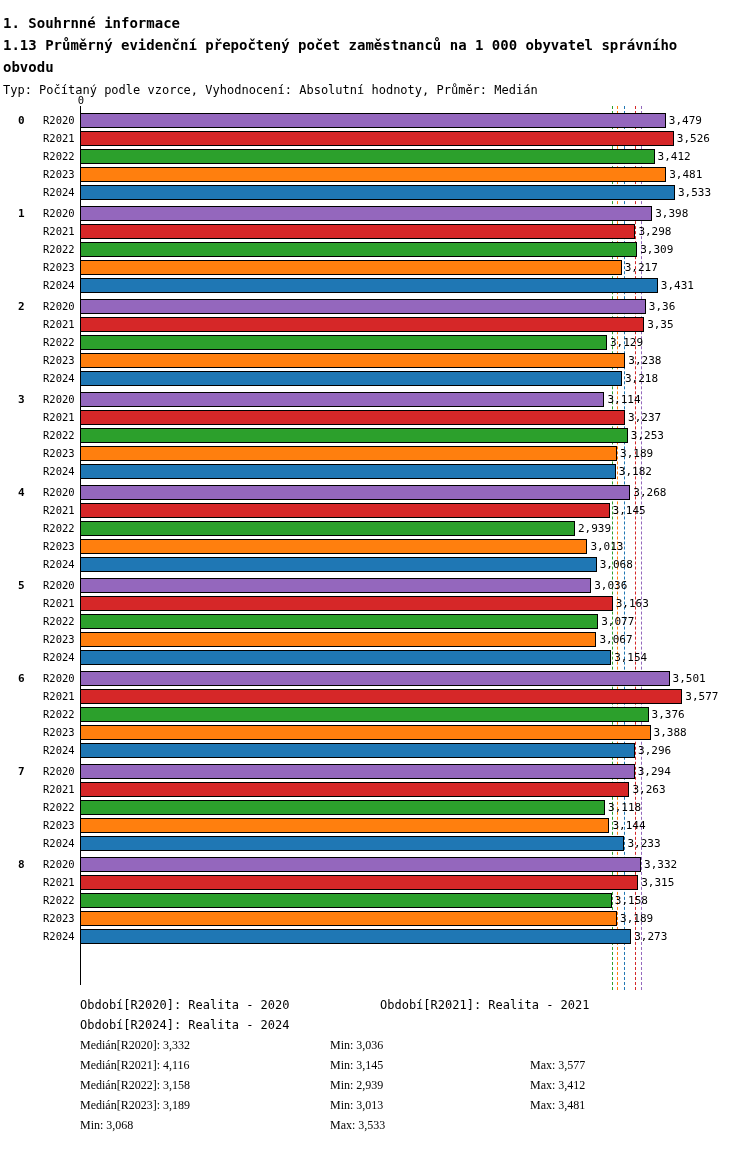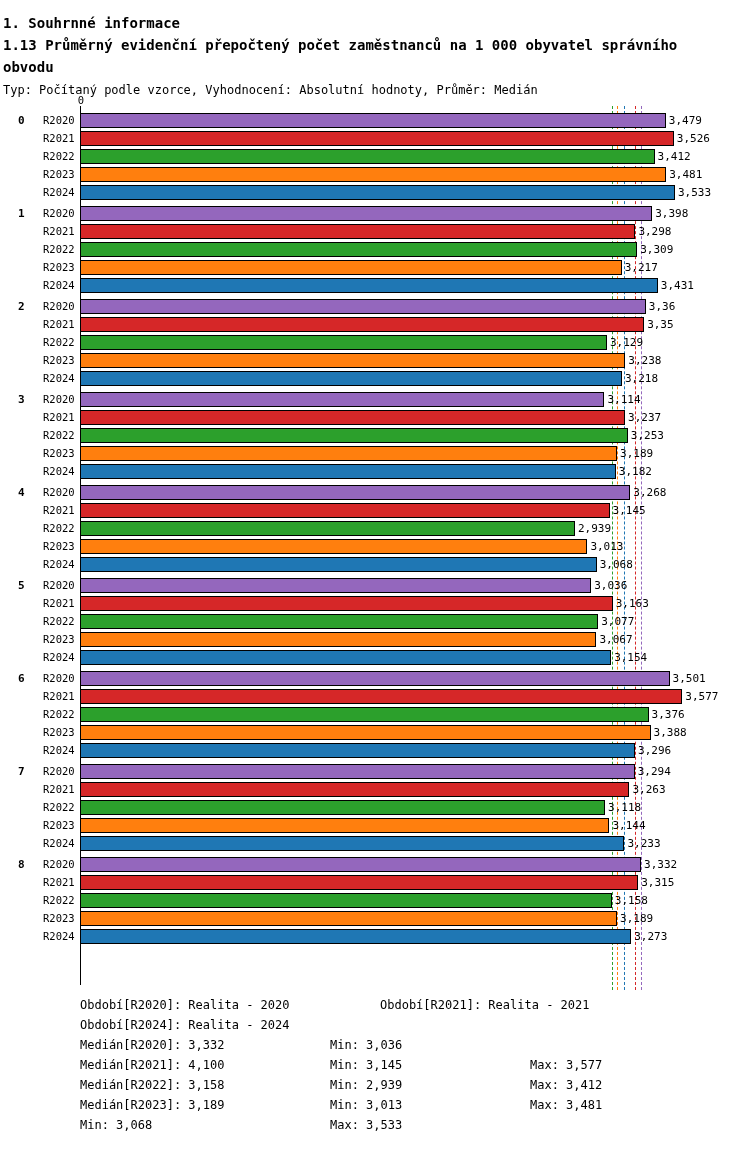--- a/index.html
+++ b/index.html
@@ -17,21 +17,21 @@
   #rows{position:absolute;left:80px;top:1px;right:0;z-index:1;}
   .group{margin-bottom:6px;}
   .row{position:relative;height:15px;margin-bottom:3px;display:flex;align-items:center;}
   .glabel{position:absolute;left:-62px;width:22px;font-size:11px;font-weight:bold;line-height:15px;}
   .rlabel{position:absolute;left:-37px;width:34px;font-size:10.5px;line-height:15px;}
   .bar{height:15px;box-sizing:border-box;border:1px solid #000;flex:0 0 auto;}
   .val{margin-left:3px;font-size:11px;line-height:15px;white-space:nowrap;}
 
   #footer{position:absolute;left:80px;top:995px;width:660px;font-size:12px;}
   .lrow{display:grid;grid-template-columns:300px 1fr;height:20px;line-height:20px;white-space:nowrap;}
-  .srow{display:grid;grid-template-columns:250px 200px 1fr;height:20px;line-height:20px;white-space:nowrap;}
+  .srow{display:grid;grid-template-columns:250px 200px 1fr;height:20px;line-height:20px;white-space:nowrap;font-family:Liberation Serif, serif;}
 </style>
 </head>
 <body>
 
 <div class="hdr">
   <div class="t1">1. Souhrnné informace</div>
   <div class="t2">1.13 Průměrný evidenční přepočtený počet zaměstnanců na 1 000 obyvatel správního obvodu</div>
   <div class="meta">Typ: Počítaný podle vzorce, Vyhodnocení: Absolutní hodnoty, Průměr: Medián</div>
 </div>
 
@@ -309,21 +309,21 @@
       <div class="lrow">
         <span>Období[R2024]: Realita - 2024</span>
       </div>
     </div>
   <div id="stats-rows">
       <div class="srow">
         <span>Medián[R2020]: 3,332</span>
         <span>Min: 3,036</span>
       </div>
       <div class="srow">
-        <span>Medián[R2021]: 4,100</span>
+        <span>Medián[R2021]: 4,116</span>
         <span>Min: 3,145</span>
         <span>Max: 3,577</span>
       </div>
       <div class="srow">
         <span>Medián[R2022]: 3,158</span>
         <span>Min: 2,939</span>
         <span>Max: 3,412</span>
       </div>
       <div class="srow">
         <span>Medián[R2023]: 3,189</span>

